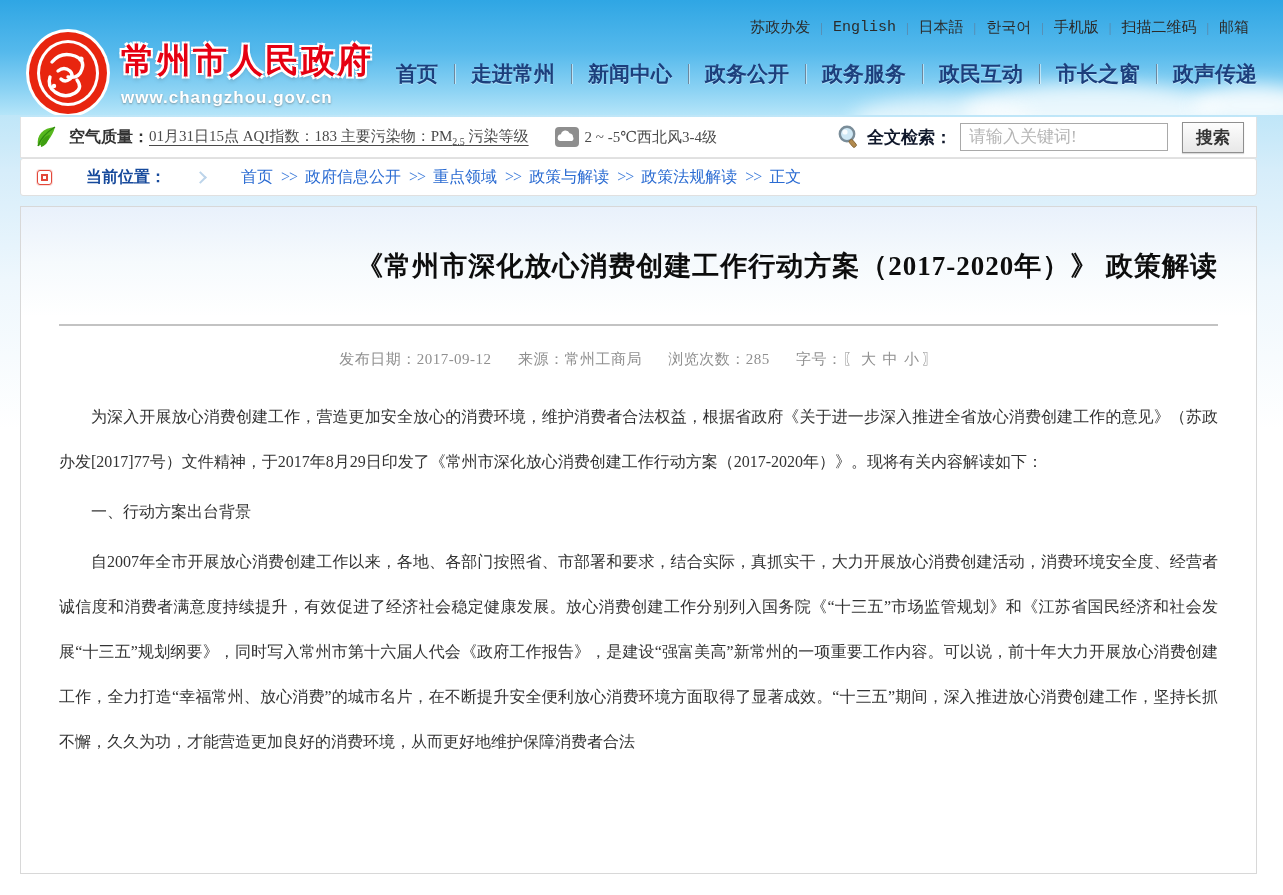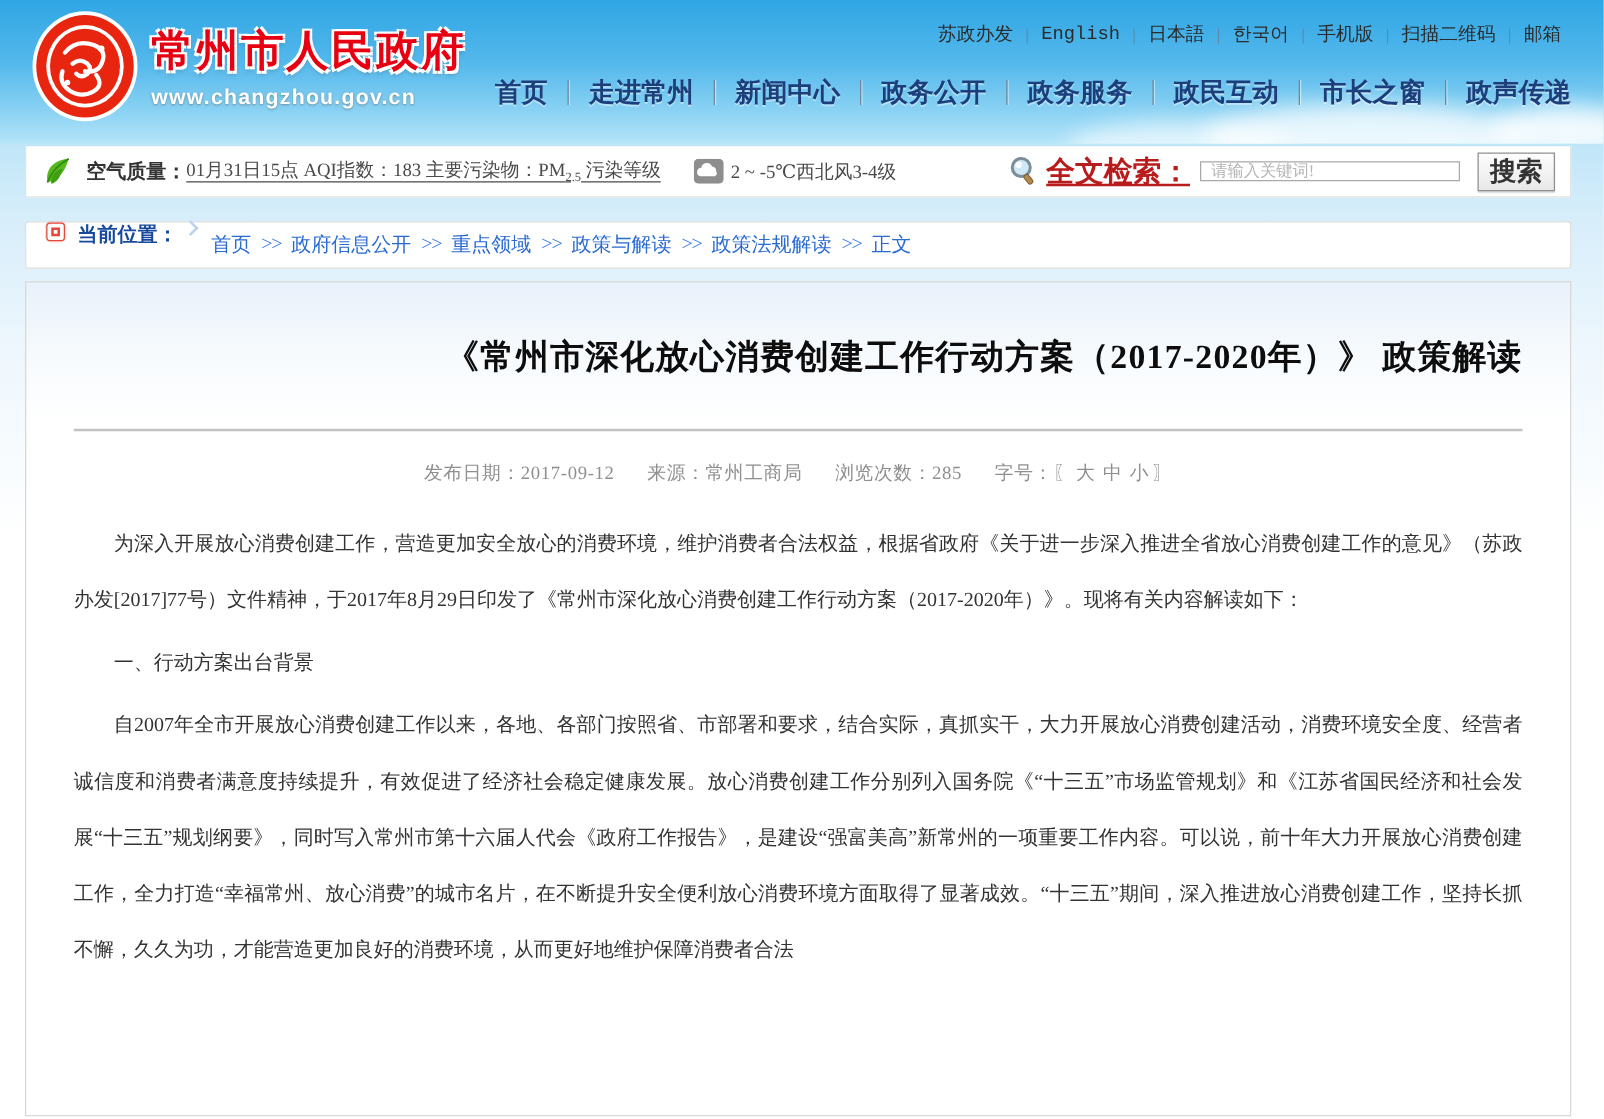--- a/index.html
+++ b/index.html
@@ -12,21 +12,21 @@
 
   
   .site-header {
     position:relative; width:100%; height:115px; overflow:hidden;
     background: linear-gradient(180deg, var(--header-sky-top,#2fa6e4) 0%, #55b9ec 45%, #8fd4f4 80%, var(--header-sky-bottom,#b5e5f9) 100%);
   }
   .cloud { position:absolute; background:#fff; border-radius:50%; filter:blur(9px); opacity:.75; }
   .cloud.c1 { width:260px; height:54px; right:60px; bottom:-22px; }
   .cloud.c2 { width:180px; height:44px; right:250px; bottom:-26px; opacity:.6; }
   .cloud.c3 { width:120px; height:40px; right:-30px; bottom:-10px; opacity:.85; }
-  .brand { position:absolute; left:25px; top:8px; display:flex; align-items:center; }
+  .brand { position:absolute; left:25px; top:28px; display:flex; align-items:center; }
   .brand-logo { width:86px; height:90px; }
   .brand-text { margin-left:10px; }
   .site-name {
     font-size:34px; font-weight:bold; letter-spacing:2px; color:var(--brand-red,#e60012);
     text-shadow:-2px -2px 0 #fff, 2px -2px 0 #fff, -2px 2px 0 #fff, 2px 2px 0 #fff, 0 3px 4px rgba(60,60,60,.35);
   }
   .site-url {
     font-family:"Liberation Sans", sans-serif;
     font-size:17px; font-weight:bold; color:#fff; letter-spacing:1px; margin-top:4px;
     text-shadow:0 1px 2px rgba(80,80,80,.5);
@@ -54,37 +54,37 @@
   }
   .air { display:flex; align-items:center; margin-left:14px; }
   .leaf-icon { width:26px; height:24px; margin-right:8px; }
   .air-label { font-weight:bold; color:#333; font-size:16px; }
   .air-link { color:#4a4a4a; text-decoration:underline; text-underline-offset:4px; cursor:pointer; }
   .air-link sub { font-size:10px; }
   .weather { display:flex; align-items:center; margin-left:26px; }
   .cloud-icon { width:24px; height:20px; margin-right:6px; }
   .search { display:flex; align-items:center; margin-left:auto; margin-right:12px; }
   .mag-icon { width:22px; height:24px; margin-right:8px; }
-  .search-label { font-weight:bold; color:#b91c1c; font-size:23px; margin-right:8px;text-decoration:underline; }
+  .search-label { font-weight:bold; color:#0f172a; font-size:17px; margin-right:8px; }
   .search-input {
-    width:208px; height:16px; border:1px solid #a9a9a9; padding:0 8px;
-    font-size:13px; color:#333; font-family:"Liberation Serif", serif; outline:none;
+    width:208px; height:28px; border:1px solid #a9a9a9; padding:0 8px;
+    font-size:17px; color:#333; font-family:"Liberation Serif", serif; outline:none;
   }
   .search-input::placeholder { color:#b5b5b5; }
   .search-btn {
     margin-left:14px; width:62px; height:31px; cursor:pointer;
     border:1px solid #8f8f8f; background:linear-gradient(180deg,#fdfdfd,#e8e8e8);
-    font-size:21px; font-weight:bold; color:#333; font-family:Liberation Mono, monospace;
+    font-size:17px; font-weight:bold; color:#333; font-family:Liberation Mono, monospace;
     box-shadow:0 1px 1px rgba(0,0,0,.15);
   }
 
   
   .breadcrumb-bar {
-    margin-top:19px; height:38px; border:1px solid #e0e0e0; border-radius:3px;
-    display:flex; font-size:16px;
+    height:38px; border:1px solid #e0e0e0; border-radius:3px;
+    display:flex; align-items:center; font-size:16px;gap:24px;
   }
   .bc-icon { width:15px; height:15px; border:1px solid #e3483a; border-radius:3px; margin:0 10px 0 16px;
     display:flex; align-items:center; justify-content:center; background:#fff; box-shadow:0 0 0 1px rgba(227,72,58,.18);}
   .bc-icon .inner { width:7px; height:7px; border:2px solid #e3483a; }
   .bc-label { color:#174a9c; font-weight:bold; }
   .bc-chevron { width:9px; height:9px; border-top:2px solid #bcd4ea; border-right:2px solid #bcd4ea;
     transform:rotate(45deg); margin:0 12px 0 6px; }
   .bc-links { display:flex; align-items:center; color:var(--link-blue,#2a6bd2); }
   .bc-links .bc-item { cursor:pointer; }
   .bc-links .bc-sep { margin:0 8px; color:#3f7ddb; letter-spacing:-1px; }

